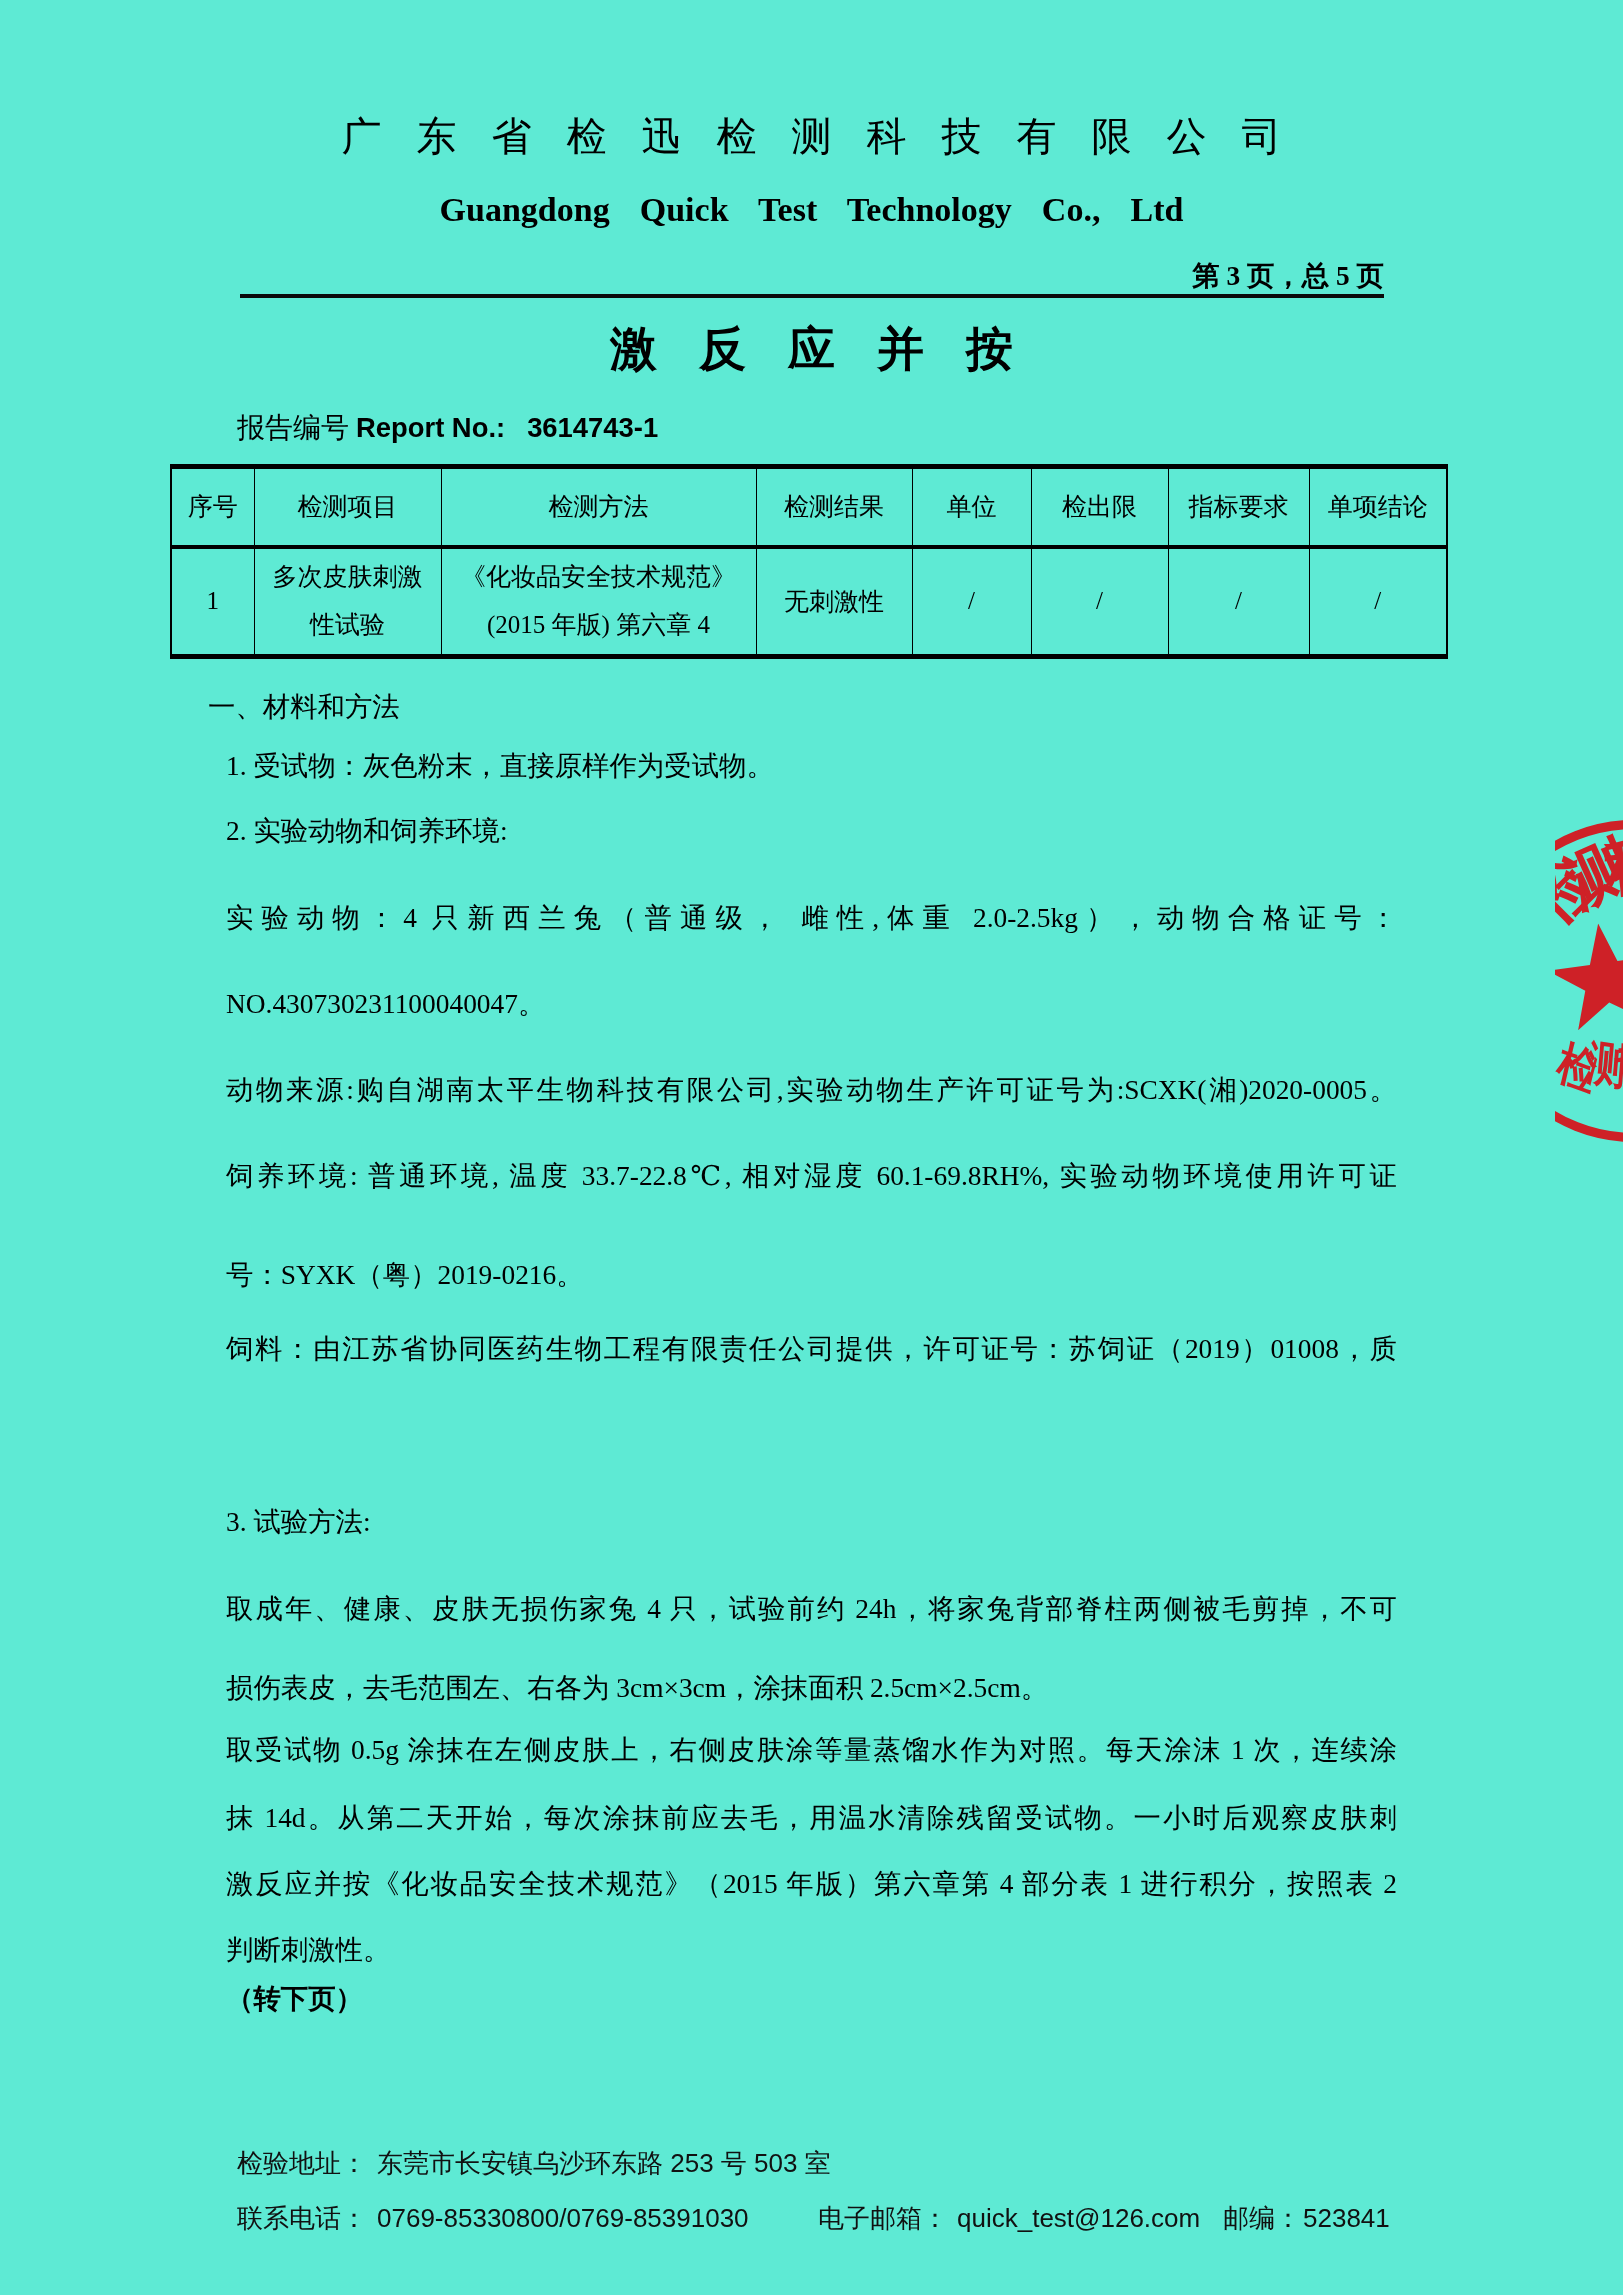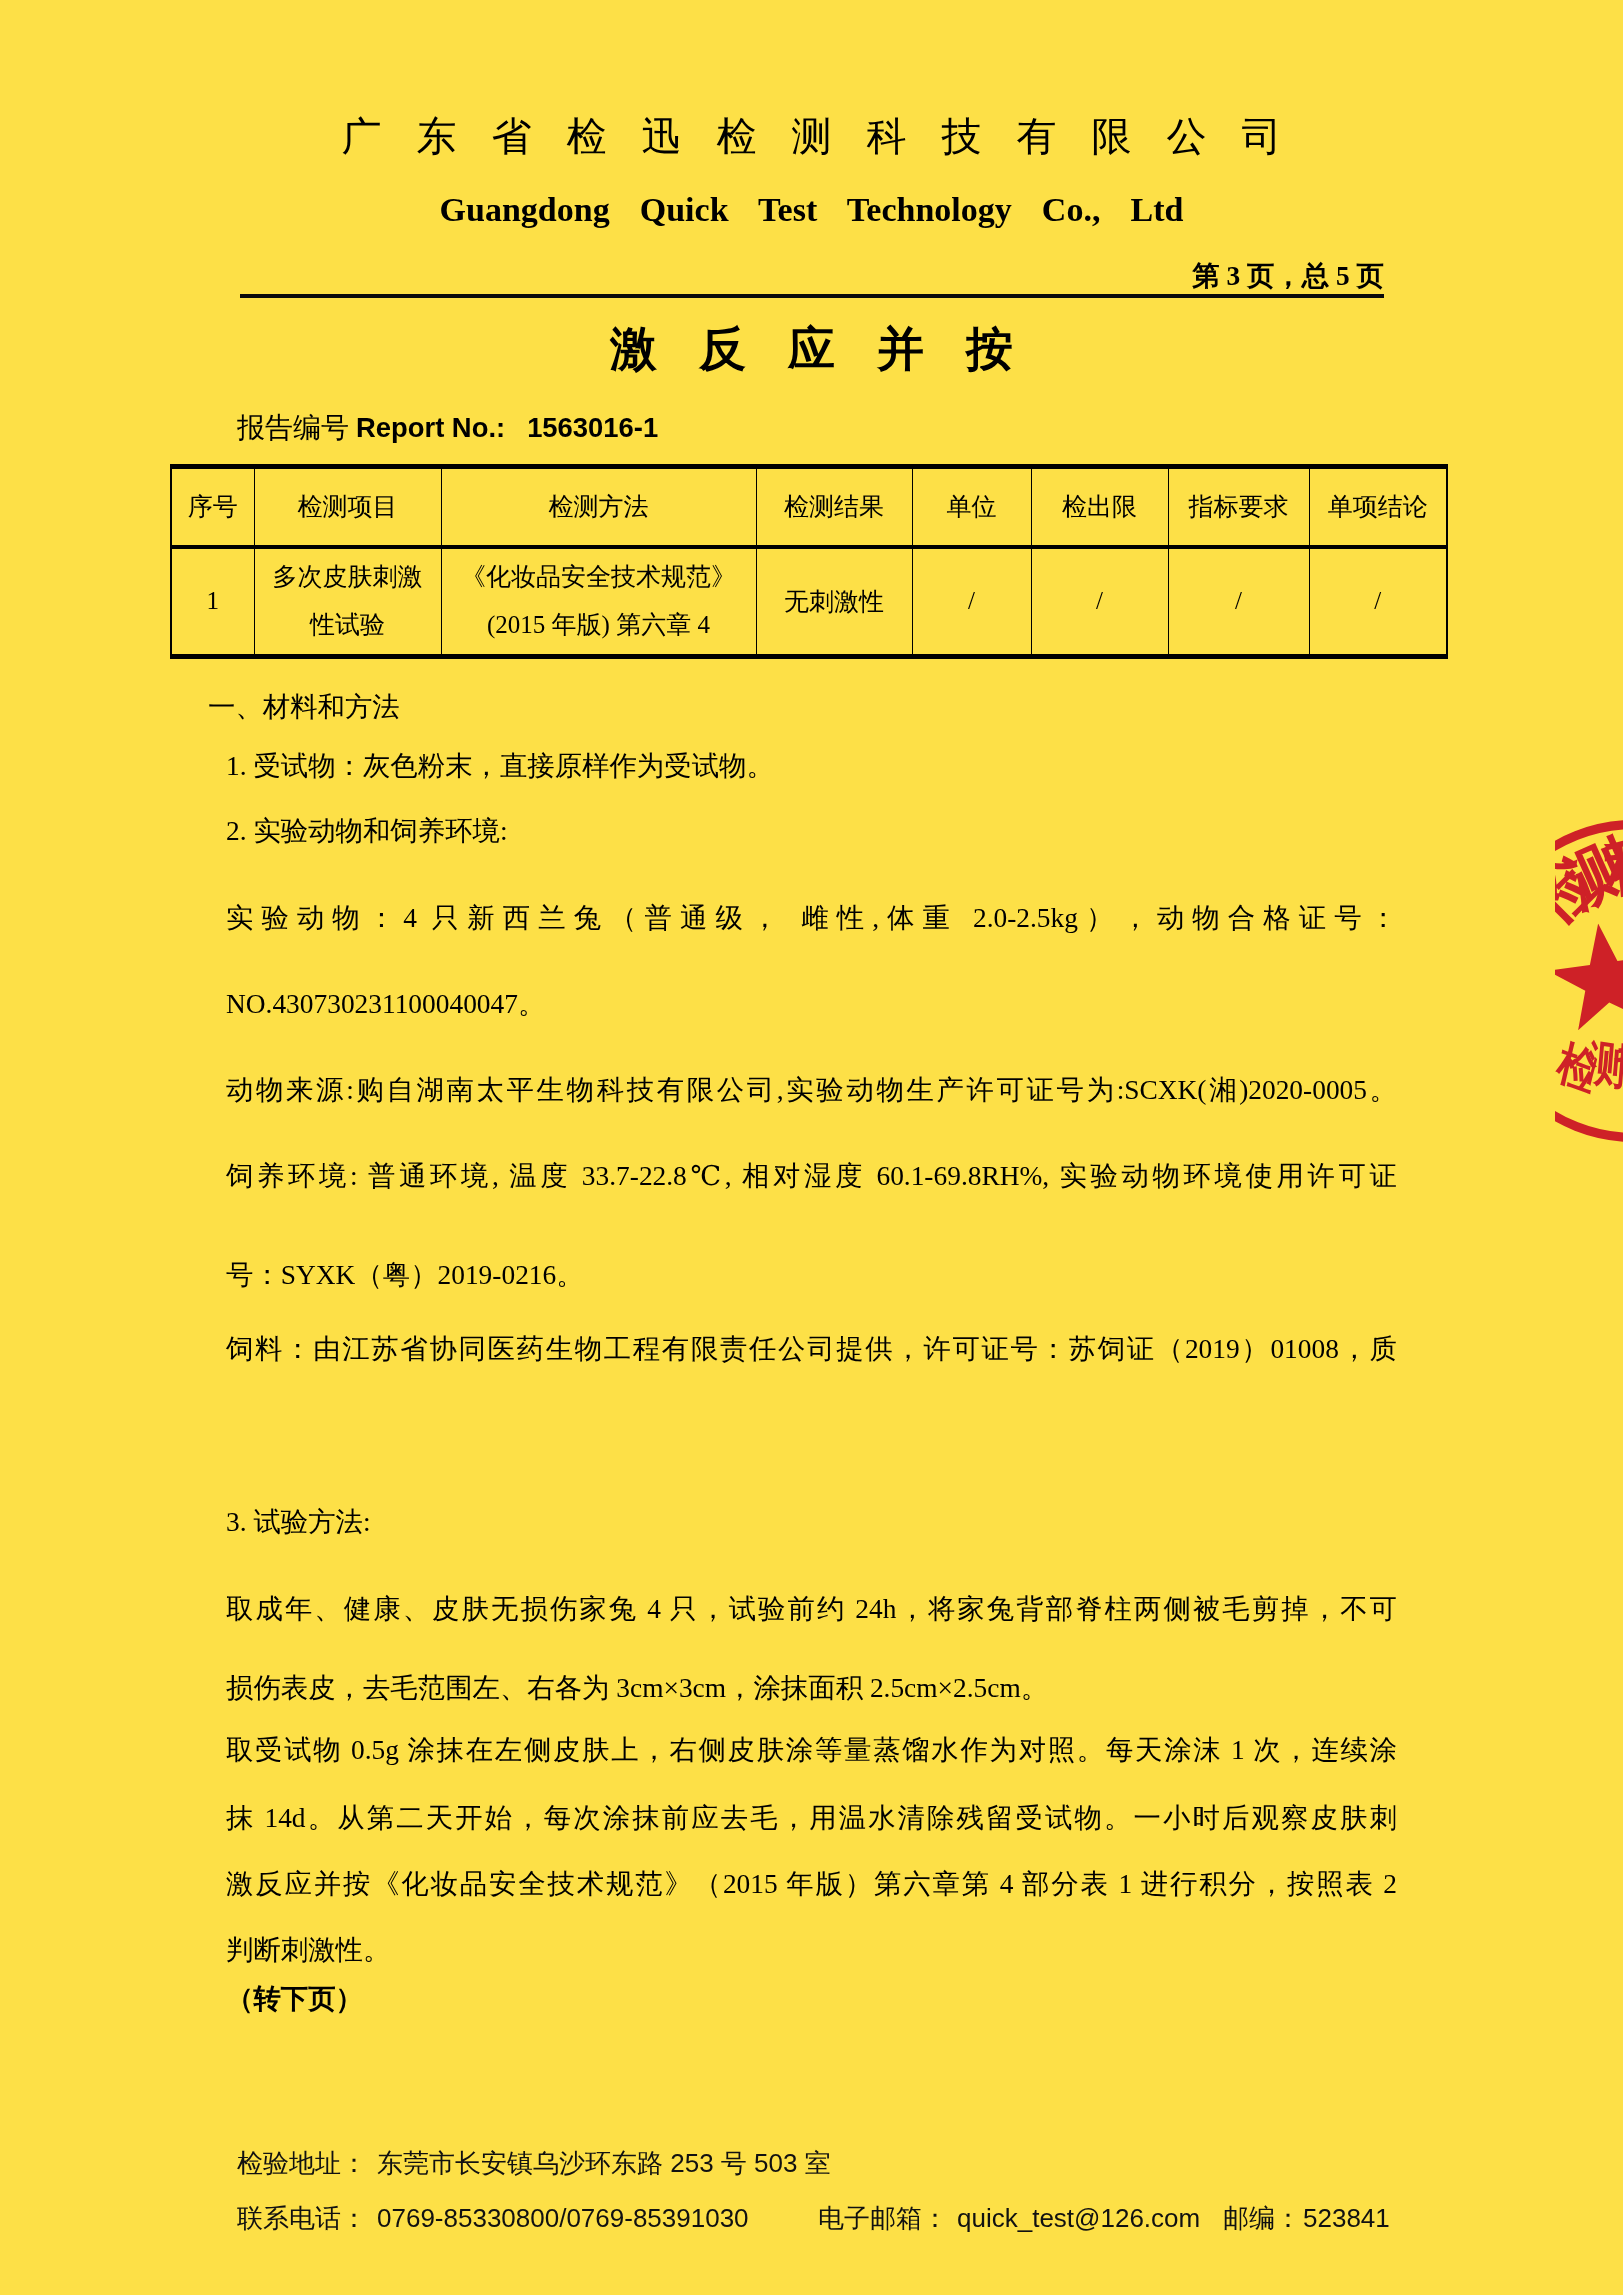--- a/index.html
+++ b/index.html
@@ -1,19 +1,19 @@
 <!DOCTYPE html>
 <html style="font-size:13.3px"><head>
 <meta charset="utf-8">
 <style>
   html,body{margin:0;padding:0;background:#888;}
   #page{
     position:relative;
     width:1623px;height:2295px;
-    background:#fde047;
+    background:#5eead4;
     overflow:hidden;
     font-family:"Liberation Serif","DejaVu Serif",serif;
     color:#000;
   }
   
   .company-cn{
     position:absolute;top:113px;left:0;width:100%;
     text-align:center;font-size:40px;line-height:47px;
     letter-spacing:35px;padding-left:35px;box-sizing:border-box;
     font-weight:400;white-space:nowrap;
@@ -115,21 +115,21 @@
   <div class="company-cn">广东省检迅检测科技有限公司</div>
   <div class="company-en">Guangdong Quick Test Technology Co., Ltd</div>
   <div class="page-info">第 3 页，总 5 页</div>
   <div class="head-rule"></div>
 
   <div class="doc-title">激反应并按</div>
 
   <div class="report-no">
     <span>报告编号</span>
     <span class="lat">Report No.:</span>
-    <span class="lat num">1563016-1</span>
+    <span class="lat num">3614743-1</span>
   </div>
 
   <table class="report-table">
     <colgroup>
       <col style="width:83px">
         <col style="width:187px">
         <col style="width:315px">
         <col style="width:156px">
       <col style="width:119px">
         <col style="width:137px">

